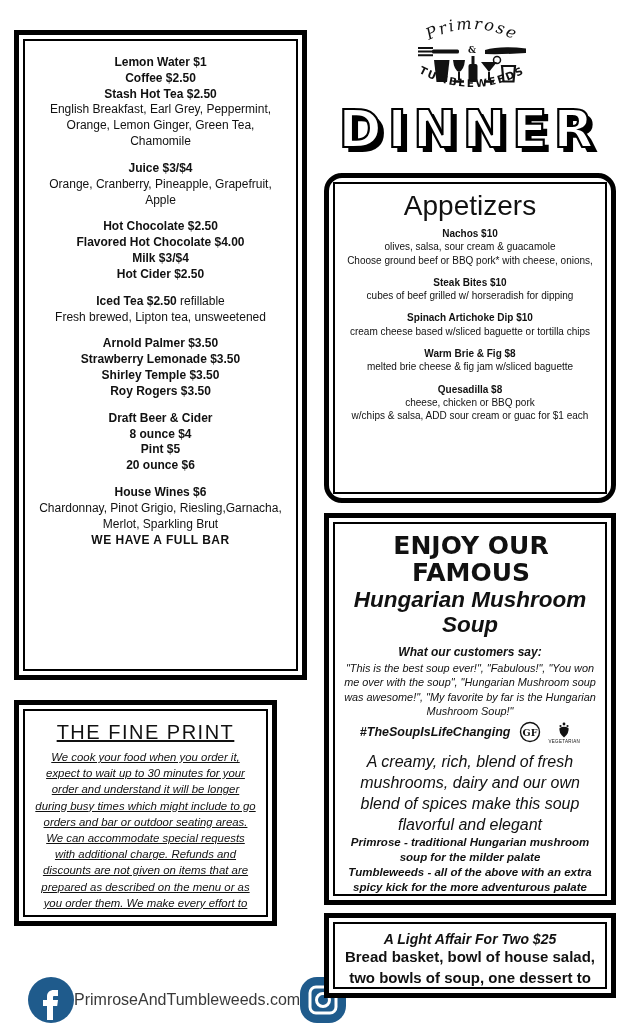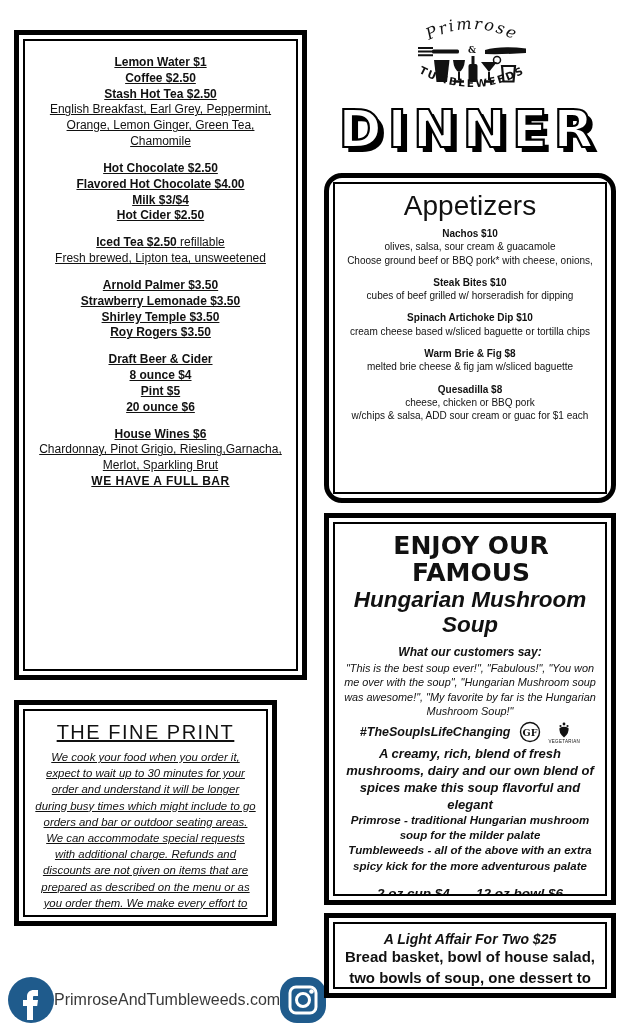--- a/index.html
+++ b/index.html
@@ -3,34 +3,34 @@
 <meta charset="utf-8">
 <style>
   html,body{margin:0;padding:0;background:#fff;}
   .page{position:relative;width:622px;height:1024px;background:#fff;overflow:hidden;
         font-family:"Liberation Sans",sans-serif;color:#111;}
   .dbox{position:absolute;border:5px solid #000;padding:4px;background:#fff;box-sizing:border-box;}
   .dbox-inner{border:2px solid #000;width:100%;height:100%;box-sizing:border-box;
               text-align:center;overflow:hidden;}
   
   .box-drinks{left:14px;top:30px;width:293px;height:650px;}
-  .box-drinks .dbox-inner{padding:14px 10px;font-size:12px;line-height:1.32;text-decoration:underline;}
+  .box-drinks .dbox-inner{padding:14px 10px;font-size:12px;line-height:1.32;}
   .grp{margin-bottom:11px;}
   .b{font-weight:bold;}
   .fullbar{letter-spacing:.5px;}
   
   .box-fine{left:14px;top:700px;width:263px;height:226px;text-decoration:underline;}
   .box-fine .dbox-inner{padding:6px 10px;}
   .fine-title{font-size:20px;letter-spacing:1.5px;margin:4px 0 5px;font-weight:400;}
   .fine-body{font-style:italic;font-size:11.4px;line-height:1.42;}
   
   .footer-block{position:absolute;left:0;top:933px;width:322px;text-align:center;}
   .footer-name{font-weight:bold;font-size:15px;}
   .footer-address{font-weight:bold;font-size:16.5px;margin-top:4px;}
-  .social{position:absolute;left:8px;top:976px;width:294px;height:48px;
+  .social{position:absolute;left:28px;top:976px;width:294px;height:48px;
           display:flex;align-items:center;}
   .social-site{flex:1;text-align:center;font-size:16px;color:#3a3a3a;}
   .sicon{width:46px;height:46px;flex:0 0 auto;cursor:pointer;}
   
   .logo{position:absolute;left:396px;top:10px;width:152px;height:88px;}
   .dinner{position:absolute;left:318px;top:99px;width:302px;height:66px;}
   
   .box-apps{left:324px;top:173px;width:292px;height:330px;border-radius:18px;}
   .box-apps .dbox-inner{padding:4px 8px;}
   .apps-title{font-size:28px;font-weight:400;margin:2px 0 5px;}
@@ -41,21 +41,21 @@
   .box-soup .dbox-inner{padding:8px 8px;}
   .soup-h1{font-family:"DejaVu Sans",sans-serif;font-weight:800;font-size:25px;
            line-height:1.08;text-align:center;padding-left:2px;}
   .soup-h2{font-weight:bold;font-style:italic;font-size:22.5px;line-height:1.1;margin-top:2px;}
   .soup-label{font-weight:bold;font-style:italic;font-size:12px;margin-top:7px;}
   .soup-quotes{font-style:italic;font-size:10.9px;line-height:1.33;margin-top:2px;}
   .soup-tagrow{display:flex;align-items:center;justify-content:center;gap:8px;margin-top:2px;}
   .soup-hashtag{font-weight:bold;font-style:italic;font-size:12.5px;}
   .veg-badge{display:flex;flex-direction:column;align-items:center;}
   .veg-caption{font-size:4.5px;letter-spacing:.3px;}
-  .soup-desc{font-weight:bold;font-style:italic;font-size:13px;line-height:1.32;margin-top:1px;}
+  .soup-desc{font-weight:normal;font-style:italic;font-size:16px;line-height:1.32;margin-top:7px;}
   .soup-desc2{font-weight:bold;font-style:italic;font-size:11.5px;line-height:1.32;}
   .soup-prices{font-weight:bold;font-style:italic;font-size:13.5px;margin-top:11px;line-height:1.35;}
   .soup-prices .gap{display:inline-block;width:26px;}
   
   .box-light{left:324px;top:913px;width:292px;height:85px;}
   .box-light .dbox-inner{padding:7px 6px;}
   .light-title{font-weight:bold;font-style:italic;font-size:14px;}
   .light-line{font-weight:bold;font-size:15px;line-height:1.38;}
 </style>
 </head>
@@ -63,20 +63,24 @@
 
 <div class="page">
 
   <div class="dbox box-drinks">
     <div class="dbox-inner">
       <div class="grp">
         <div><span class="b">Lemon Water $1</span><span></span></div>
         <div><span class="b">Coffee $2.50</span><span></span></div>
         <div><span class="b">Stash Hot Tea $2.50</span><span></span></div>
         <div><span class="b"></span><span>English Breakfast, Earl Grey, Peppermint, Orange, Lemon Ginger, Green Tea, Chamomile</span></div>
+      </div>
+      <div class="grp">
+        <div><span class="b">Juice $3/$4</span><span></span></div>
+        <div><span class="b"></span><span>Orange, Cranberry, Pineapple, Grapefruit, Apple</span></div>
       </div>
       <div class="grp">
         <div><span class="b">Hot Chocolate $2.50</span></div>
         <div><span class="b">Flavored Hot Chocolate $4.00</span></div>
         <div><span class="b">Milk $3/$4</span></div>
         <div><span class="b">Hot Cider $2.50</span></div>
       </div>
       <div class="grp">
         <div><span class="b">Iced Tea $2.50</span><span> refillable</span></div>
         <div><span>Fresh brewed, Lipton tea, unsweetened</span></div>

